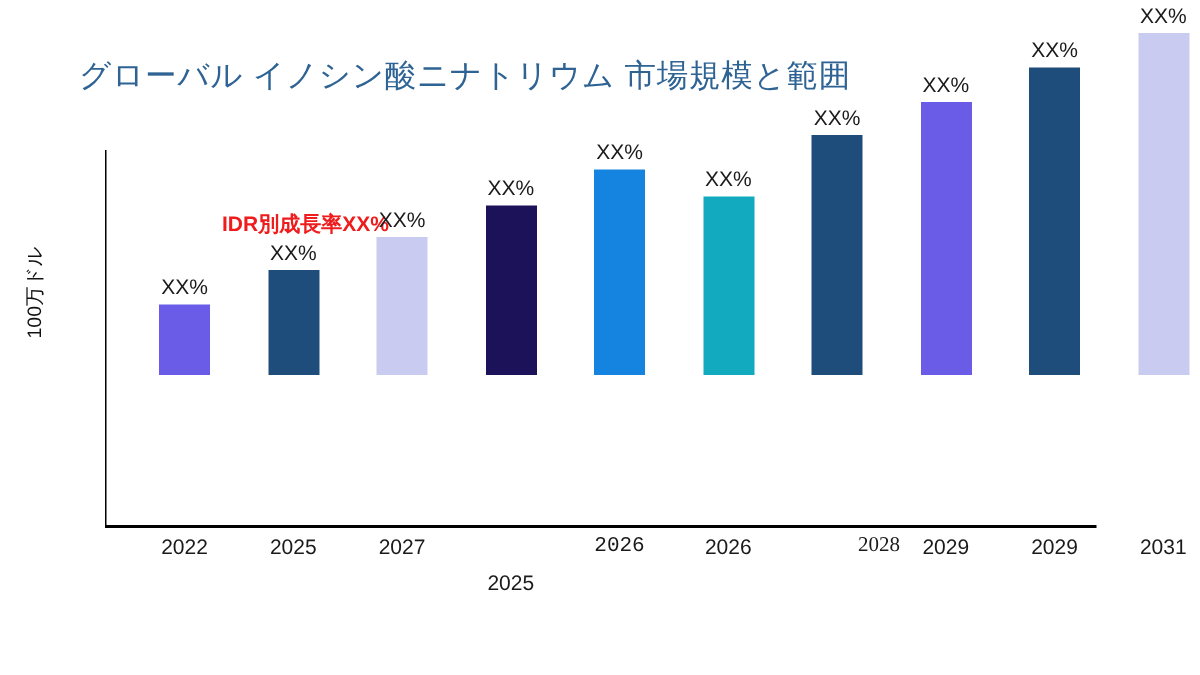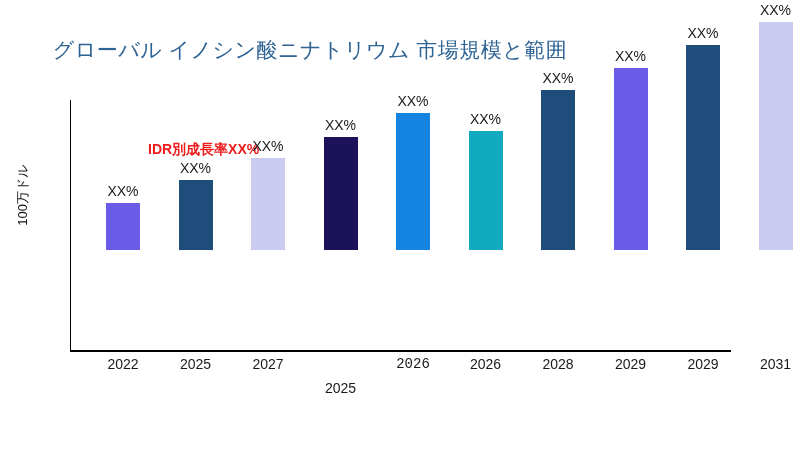--- a/index.html
+++ b/index.html
@@ -189,17 +189,17 @@
       </div>
     </div>
 
 
 <div class="xtick" style="left: 88px;">2022</div>
     <div class="xtick" style="left: 160.5px;">2025</div>
     <div class="xtick" style="left: 233px;">2027</div>
     <div class="xtick" style="left: 305.5px; margin-top: 24px;">2025</div>
     <div class="xtick" style="left: 378px; font-family: Liberation Mono, monospace;">2026</div>
     <div class="xtick" style="left: 450.5px;">2026</div>
-    <div class="xtick" style="left: 523px;">2028</div>
+    <div class="xtick" style="left: 551px; font-family: Liberation Serif, serif;">2028</div>
     <div class="xtick" style="left: 595.5px;">2029</div>
     <div class="xtick" style="left: 668px;">2029</div>
     <div class="xtick" style="left: 740.5px;">2031</div>
   </div>
 
 </body></html>

